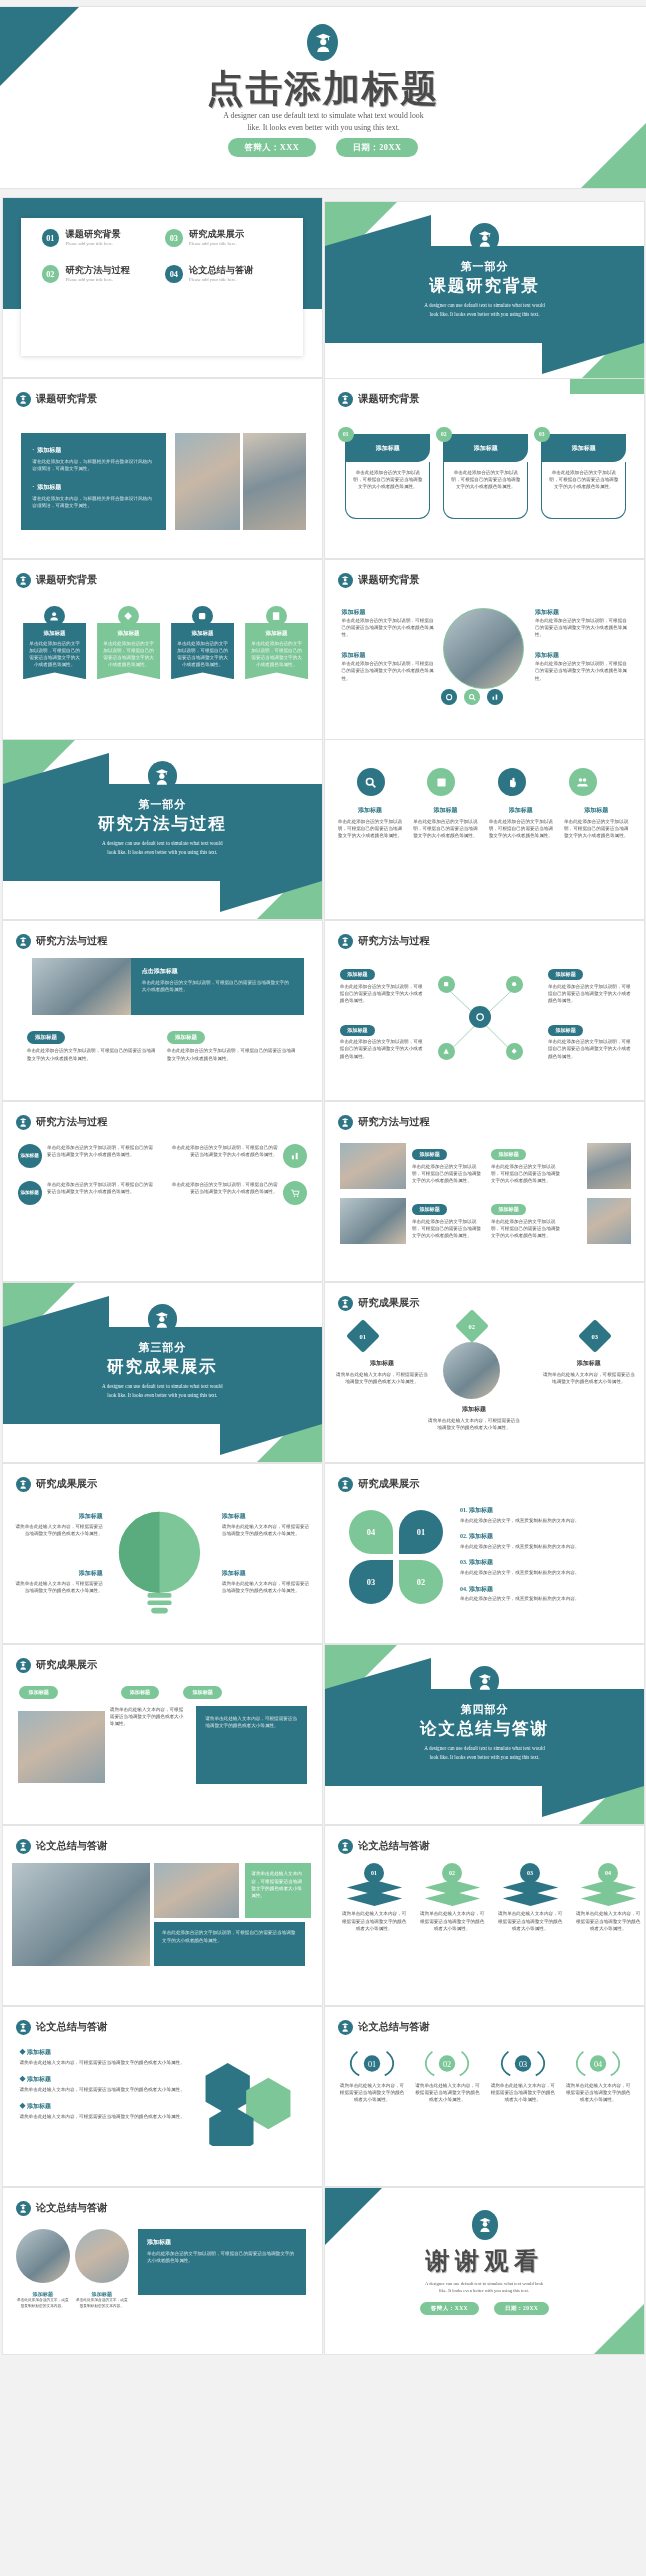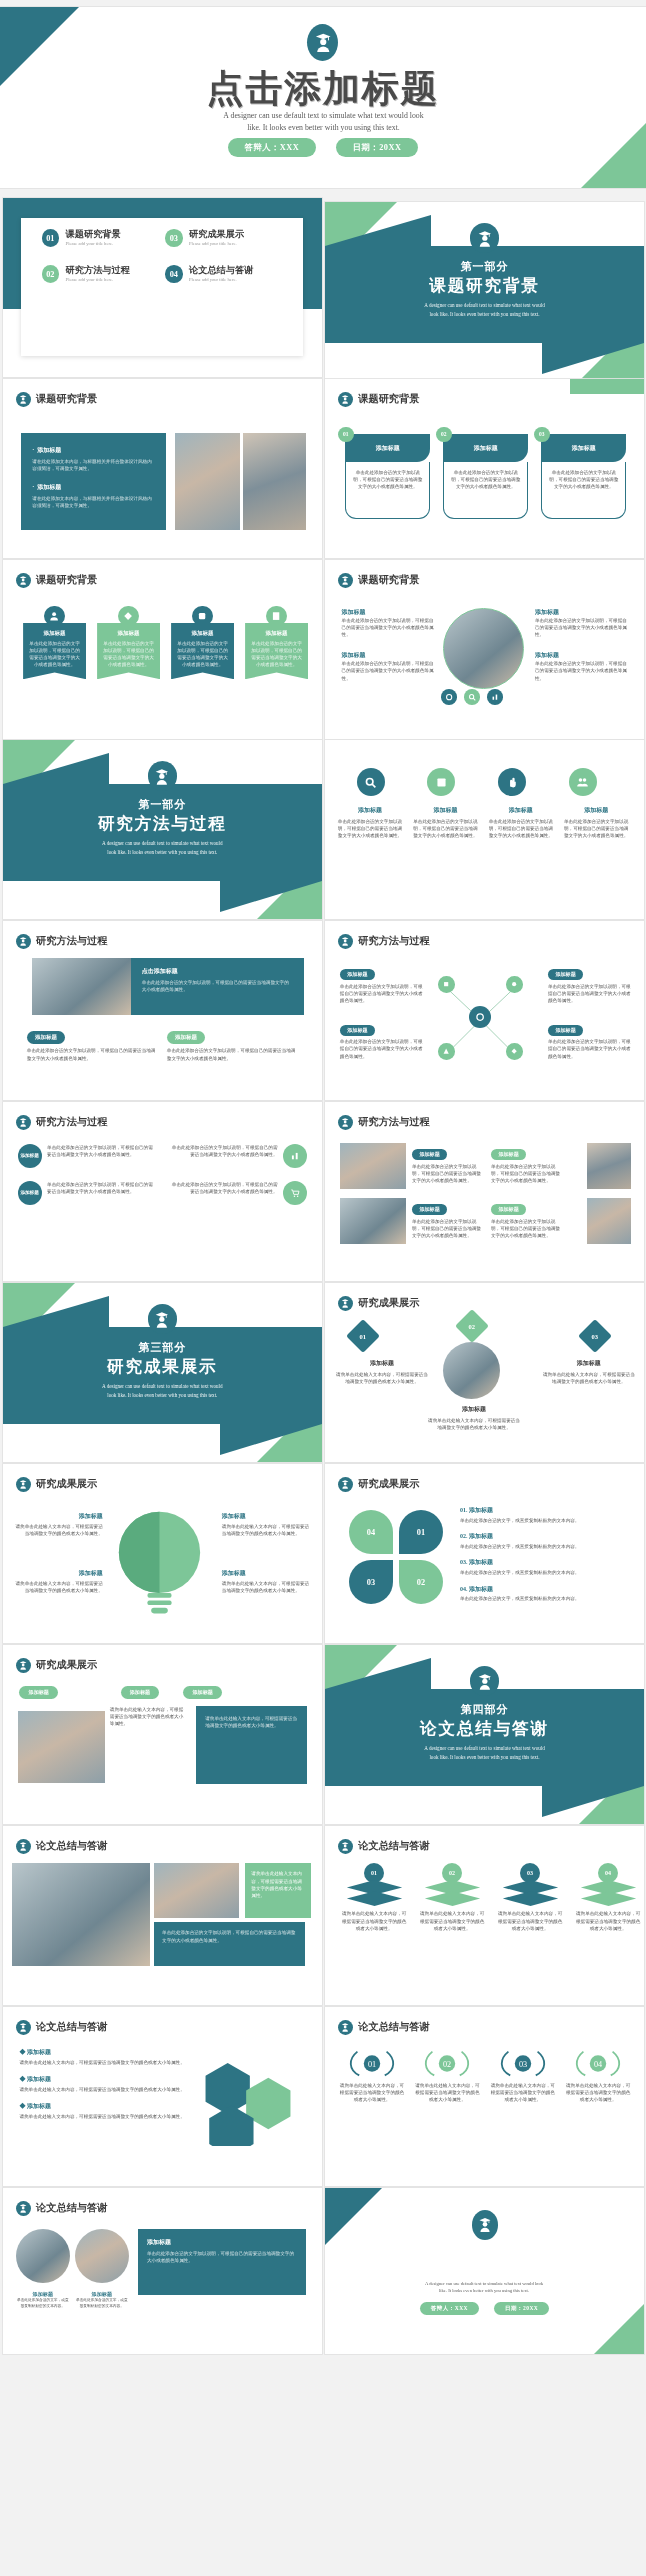--- a/index.html
+++ b/index.html
@@ -956,20 +956,21 @@
     <div class="tri-tl-teal" style="border-top-width:57px;border-right-width:57px;"></div>
     <div class="tri-br-green" style="border-bottom-width:50px;border-left-width:50px;"></div>
     <div class="avatar" style="width:26px;height:29.5px;position:absolute;left:50%;margin-left:-13px;top:22px;">
       <svg width="14" height="16.6" viewBox="0 0 20 24">
           <path fill="#fff" d="M10 3 L18 6 L10 9 L2 6 Z"></path>
           <rect x="15.2" y="6" width="1" height="4.2" fill="#fff"></rect>
           <circle cx="10" cy="12" r="3.4" fill="#fff"></circle>
           <path fill="#fff" d="M3.4 23 a6.6 6 0 0 1 13.2 0 Z"></path>
         </svg>
     </div>
+    <div style="position:absolute;left:0;right:0;top:57px;text-align:center;font-family:'Liberation Serif',serif;font-size:24px;font-weight:bold;color:#4a4a4a;letter-spacing:5.5px;text-shadow:0.9px 0.9px 0 #c4c4c4;">谢谢观看</div>
     <div style="position:absolute;left:50%;margin-left:-88px;width:175px;top:92px;text-align:center;font-family:'Liberation Serif',serif;font-size:4.6px;color:#5a5a5a;line-height:1.6;">
       <div>A designer can use default text to simulate what text would look</div>
         <div>like. It looks even better with you using this text.</div>
     </div>
     <div style="position:absolute;left:0;right:0;top:114px;display:flex;justify-content:center;gap:14.8px;">
       <div class="pill" style="font-size:5.5px;padding:2.8px 11px;">答辩人：XXX</div>
       <div class="pill" style="font-size:5.5px;padding:2.8px 11px;">日期：20XX</div>
     </div>
   </div>
 

